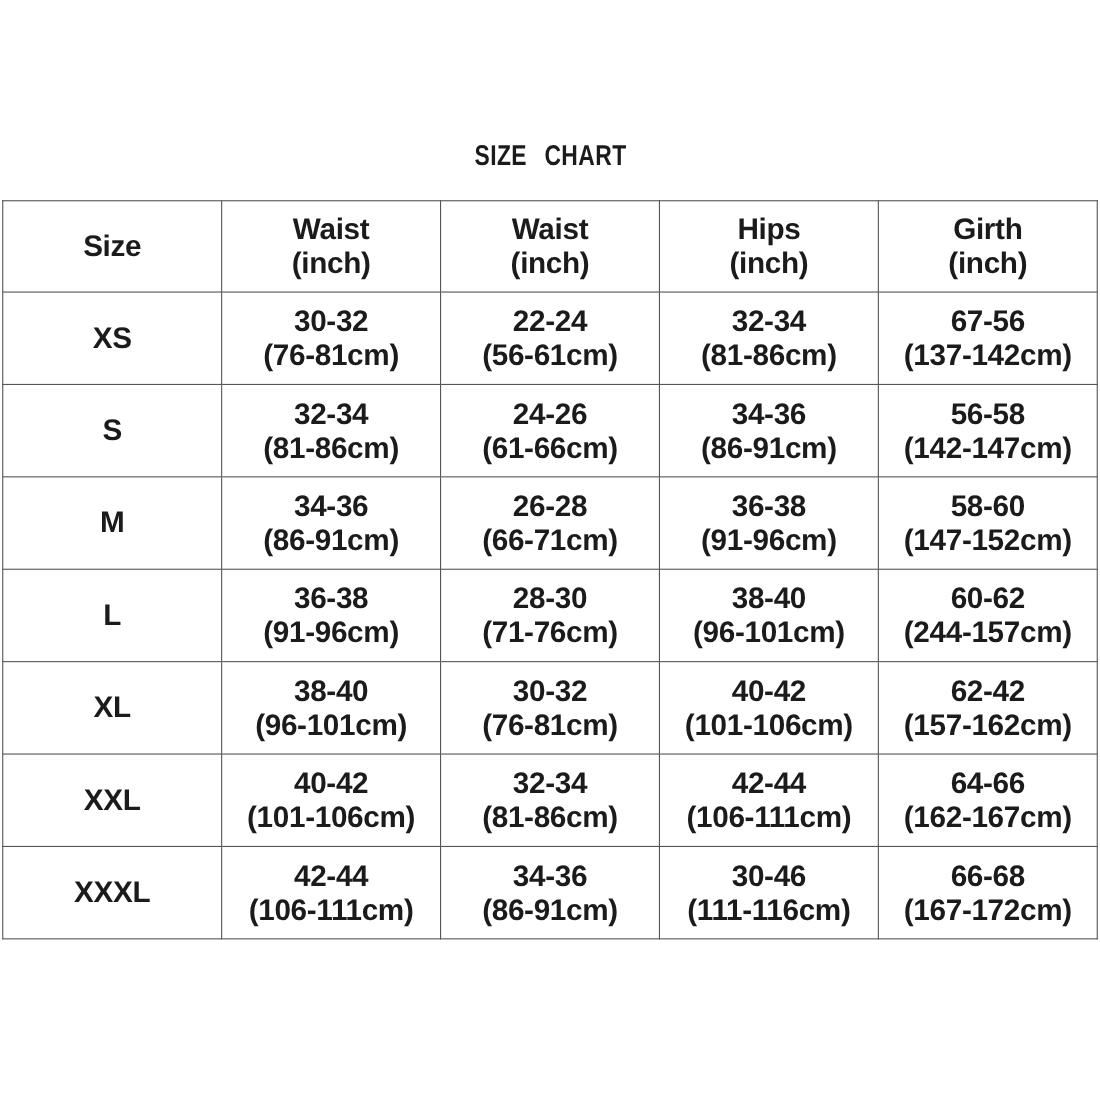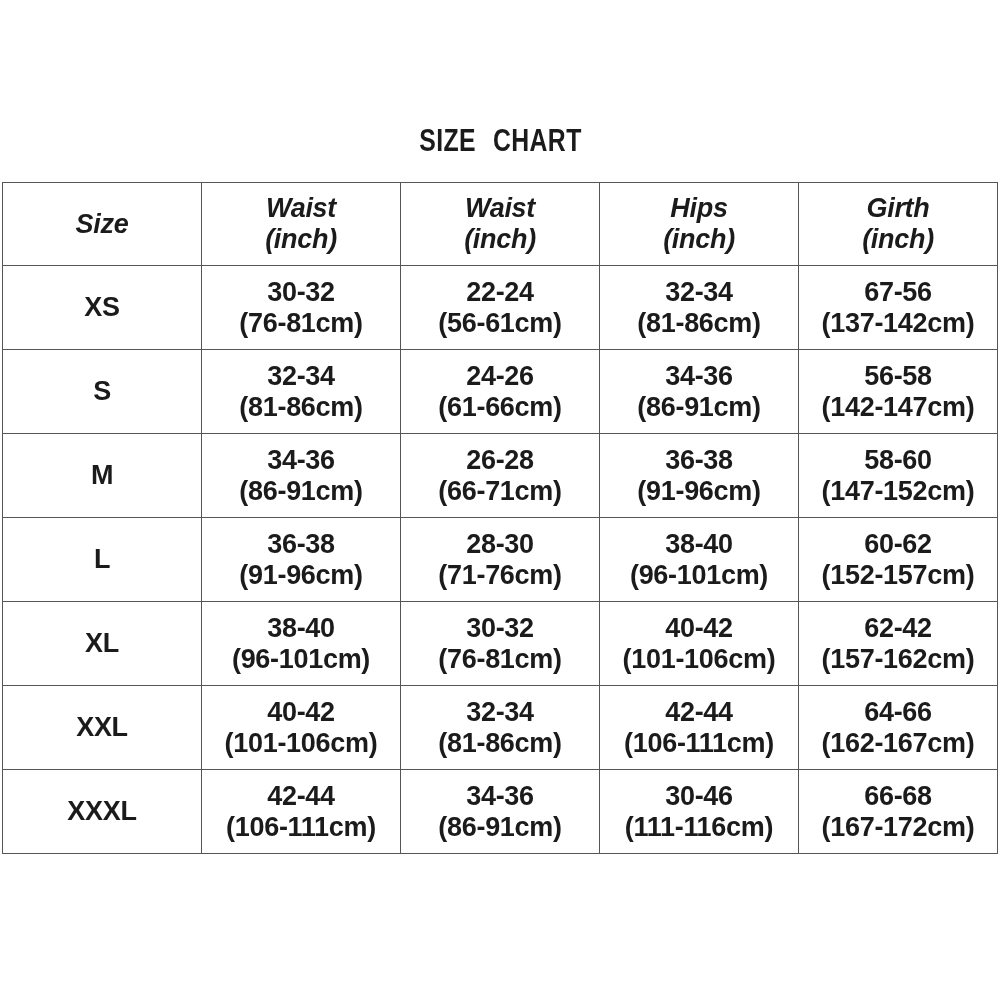--- a/index.html
+++ b/index.html
@@ -8,21 +8,21 @@
     width: 1000px; height: 1000px;
     background: #ffffff;
     color: #1b1b1b;
     font-family: "Liberation Sans", "DejaVu Sans", sans-serif;
   }
   .page { width: 1000px; height: 1000px; overflow: hidden; }
   .title {
     margin: 0;
     padding-top: 124px;
     text-align: center;
-    font-size: 31px;
+    font-size: 26px;
     font-weight: 700;
     line-height: 34px;
     white-space: nowrap;
   }
   .title-text {
     display: inline-block;
     transform: scaleX(0.80);
     transform-origin: center;
     letter-spacing: 0.5px;
     word-spacing: 12px;
@@ -36,21 +36,21 @@
   th, td {
     border: 1.5px solid #555555;
     text-align: center;
     vertical-align: middle;
     font-weight: 700;
     font-size: 27px;
     letter-spacing: -0.3px;
     padding: 0;
     background: #ffffff;
   }
-  thead tr { height: 83px; font-style: italic; }
+  thead tr { height: 83px; }
   tbody tr { height: 84px; padding-left: 20px; }
   .line { display: block; line-height: 31px; }
 </style>
 </head>
 <body>
 
 <div class="page">
 
   <h1 class="title"><span class="title-text">SIZE CHART</span></h1>
 
@@ -153,21 +153,21 @@
           <td>
             <span class="line">28-30</span>
             <span class="line">(71-76cm)</span>
           </td>
           <td>
             <span class="line">38-40</span>
             <span class="line">(96-101cm)</span>
           </td>
           <td>
             <span class="line">60-62</span>
-            <span class="line">(152-157cm)</span>
+            <span class="line">(244-157cm)</span>
           </td>
         </tr>
         <tr>
           <td>
             <span class="line">XL</span>
           </td>
           <td>
             <span class="line">38-40</span>
             <span class="line">(96-101cm)</span>
           </td>

